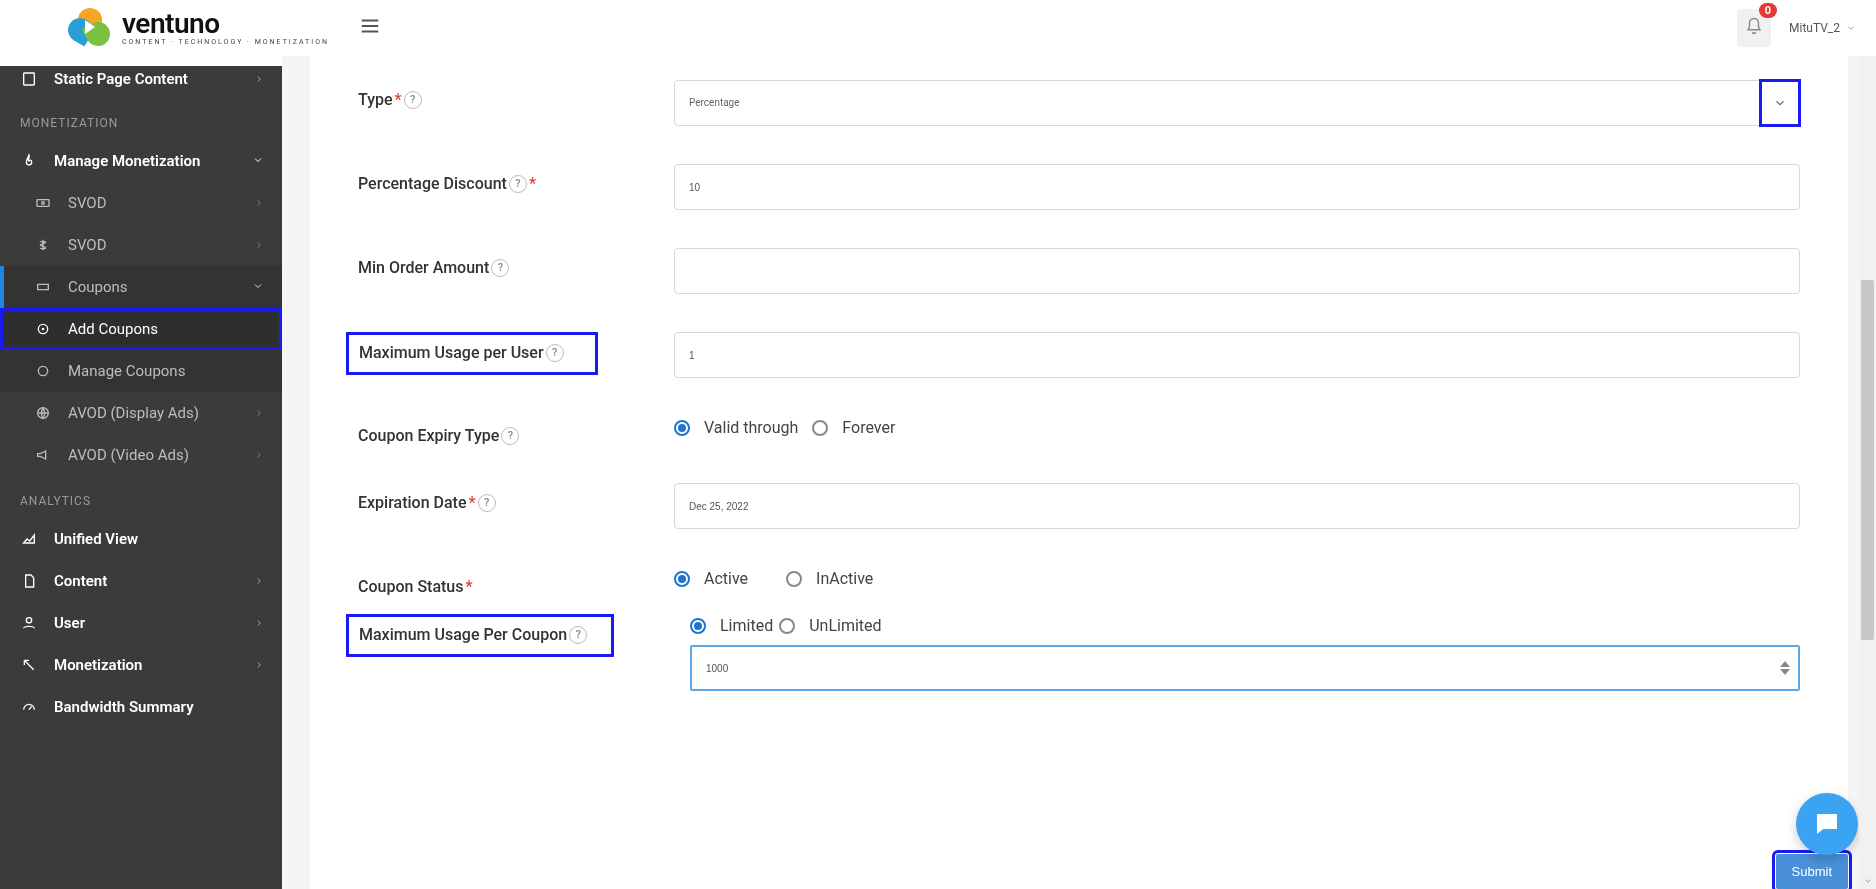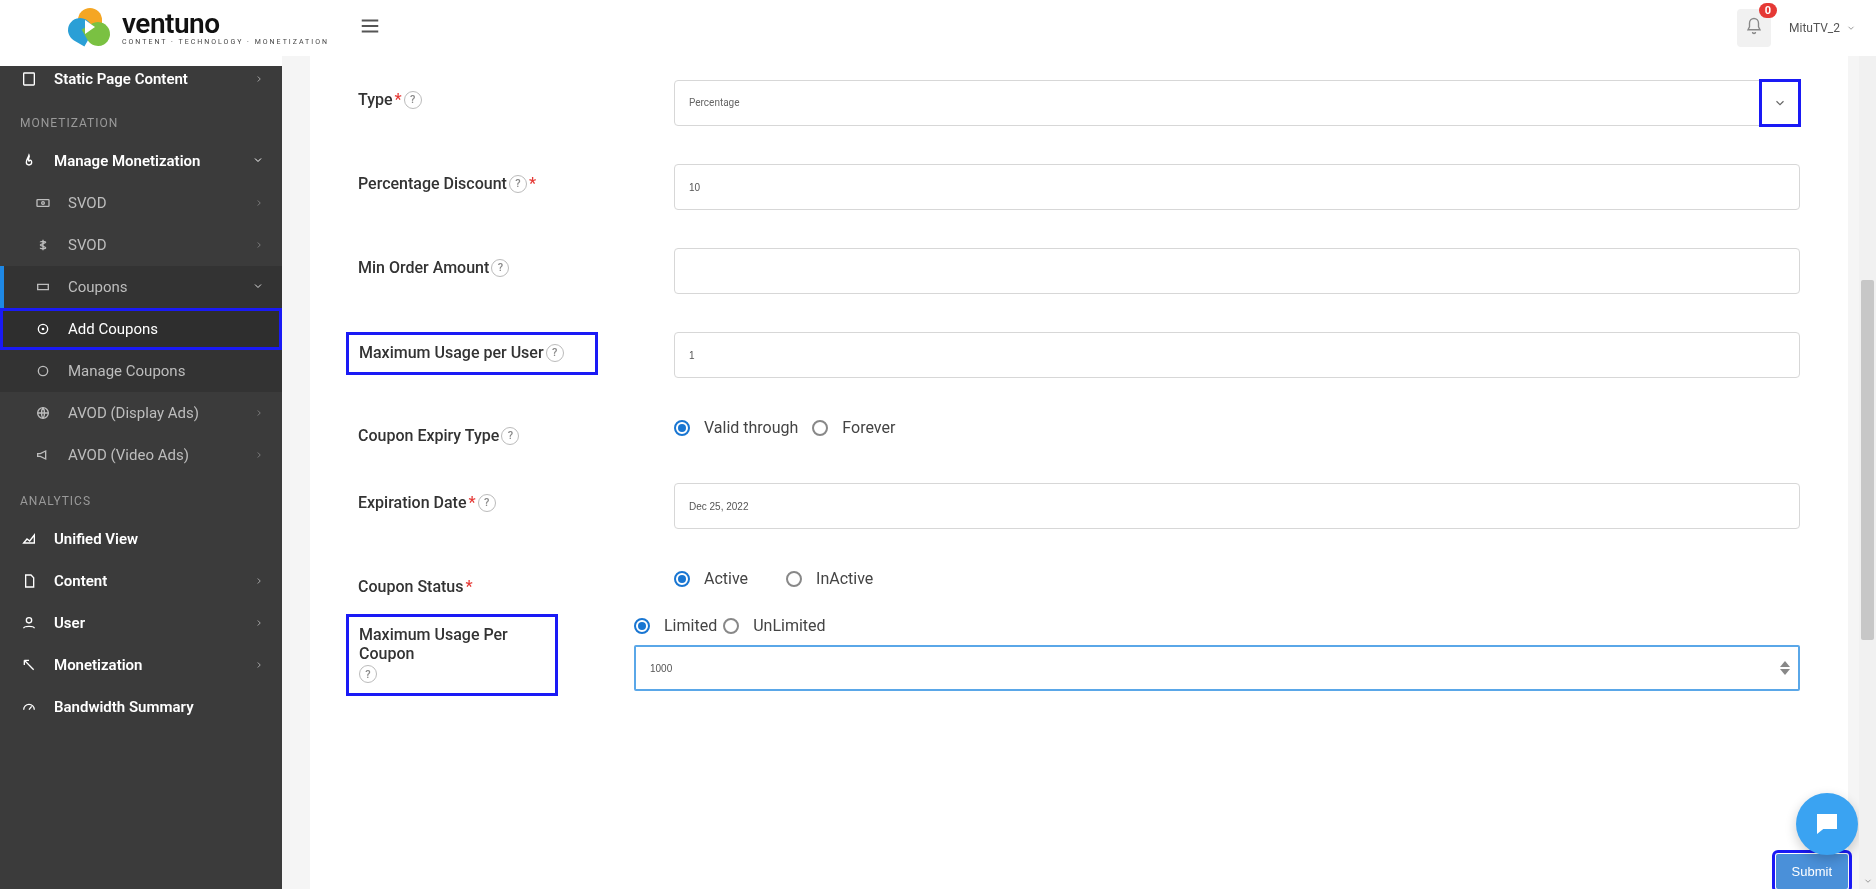--- a/index.html
+++ b/index.html
@@ -432,21 +432,21 @@
       <div class="form-field radio-row">
         <span class="radio checked"></span>
         <span>Active</span>
         <span style="width:10px"></span>
         <span class="radio unchecked"></span>
         <span>InActive</span>
       </div>
     </div>
 
     <div class="form-row" style="margin-bottom:10px">
-      <div class="form-label boxed" style="width:212px">
+      <div class="form-label boxed" style="width:268px">
         <span>Maximum Usage Per Coupon</span>
         <span class="help">?</span>
       </div>
       <div class="form-field">
         <div class="radio-row" style="margin-bottom:10px">
           <span class="radio checked"></span>
           <span style="margin-right:-8px">Limited</span>
           <span class="radio unchecked"></span>
           <span>UnLimited</span>
         </div>

